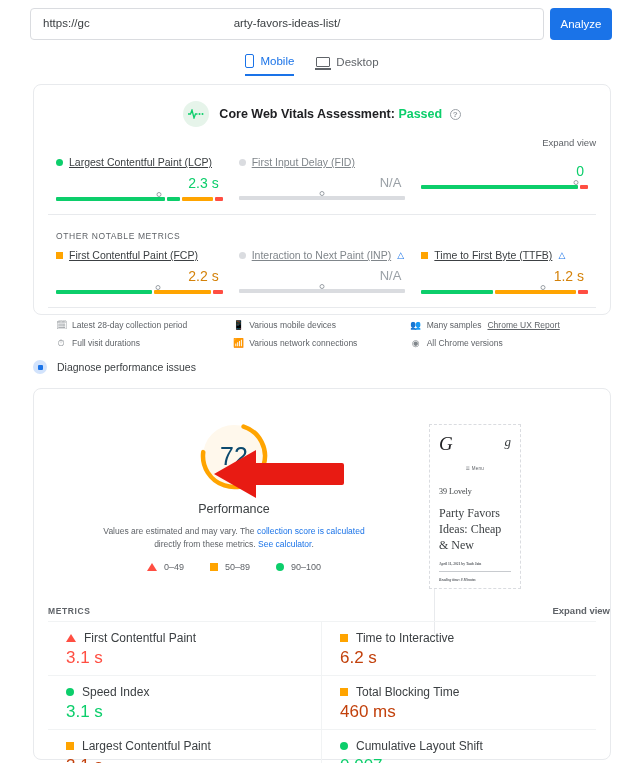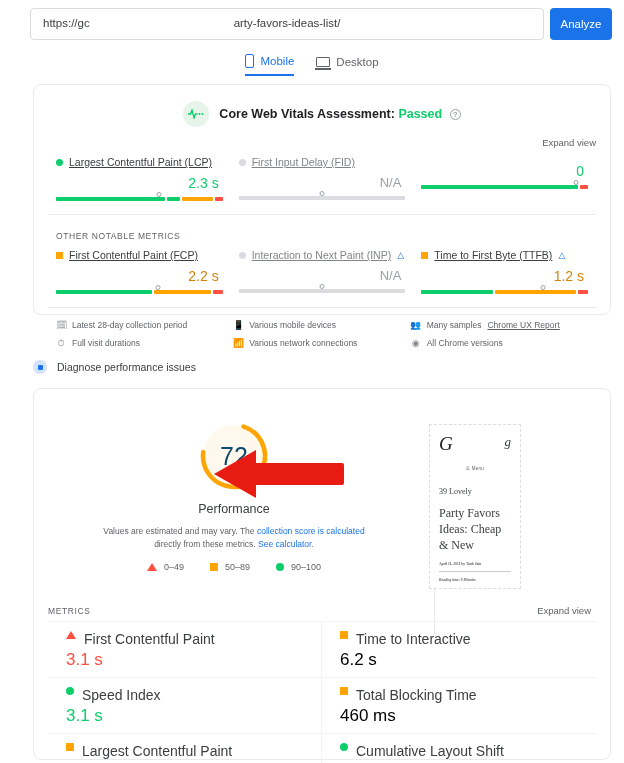--- a/index.html
+++ b/index.html
@@ -131,35 +131,35 @@
     margin-top: 9px; line-height: 1.35; }
   .th-meta { font-family: "Liberation Serif", serif; font-size: 3.6px; color: #5f6368;
     margin-top: 8px; font-weight: bold; }
   .th-rule { height: 1px; background: #c8cbcf; margin-top: 5px; }
   .th-read { font-family: "Liberation Serif", serif; font-size: 3.6px; color: #5f6368;
     margin-top: 6px; font-weight: bold; font-style: italic; }
   .th-body { font-family: "Liberation Serif", serif; font-size: 3.6px; color: #5f6368;
     margin-top: 7px; }
 
   
-  .metrics-head { position: absolute; left: 14px; right: 19px; top: 216px;
-    display: flex; justify-content: space-between; align-items: baseline; }
+  .metrics-head { position: absolute; left: 14px; right: 0; top: 216px;
+    display: flex; justify-content: space-between; align-items: baseline; font-weight: bold; }
   .metrics-head .ttl { font-size: 8.5px; letter-spacing: .6px; color: #5f6368; }
   .metrics-head .ex { font-size: 9.5px; color: #5f6368; cursor: pointer; }
 
   .mgrid { position: absolute; left: 14px; right: 14px; top: 232px;
     display: grid; grid-template-columns: 1fr 1fr; }
   .mitem { padding: 9px 18px 7px 18px; border-top: 1px solid #f1f3f4; }
   .mgrid .mitem:nth-child(odd)  { border-right: 1px solid #f1f3f4; }
-  .mitem-label { display: flex; align-items: flex-start; gap: 8px;
-    font-size: 14px; color: #3c4043; }
+  .mitem-label { display: flex; align-items: center; gap: 8px;
+    font-size: 12px; color: #3c4043; }
   .mitem-val { font-size: 17px; margin-top: 3px; }
   .v-red { color: #ff4e42; }
   .v-green { color: #0cce6b; }
-  .v-orangered { color: #000000; }
+  .v-orangered { color: #c2410c; }
 </style>
 </head>
 <body>
 
 <div class="urlbar">
   <span class="u-left">https://gc</span>
   <span class="u-mid">arty-favors-ideas-list/</span>
 </div>
 <button class="analyze">Analyze</button>
 

